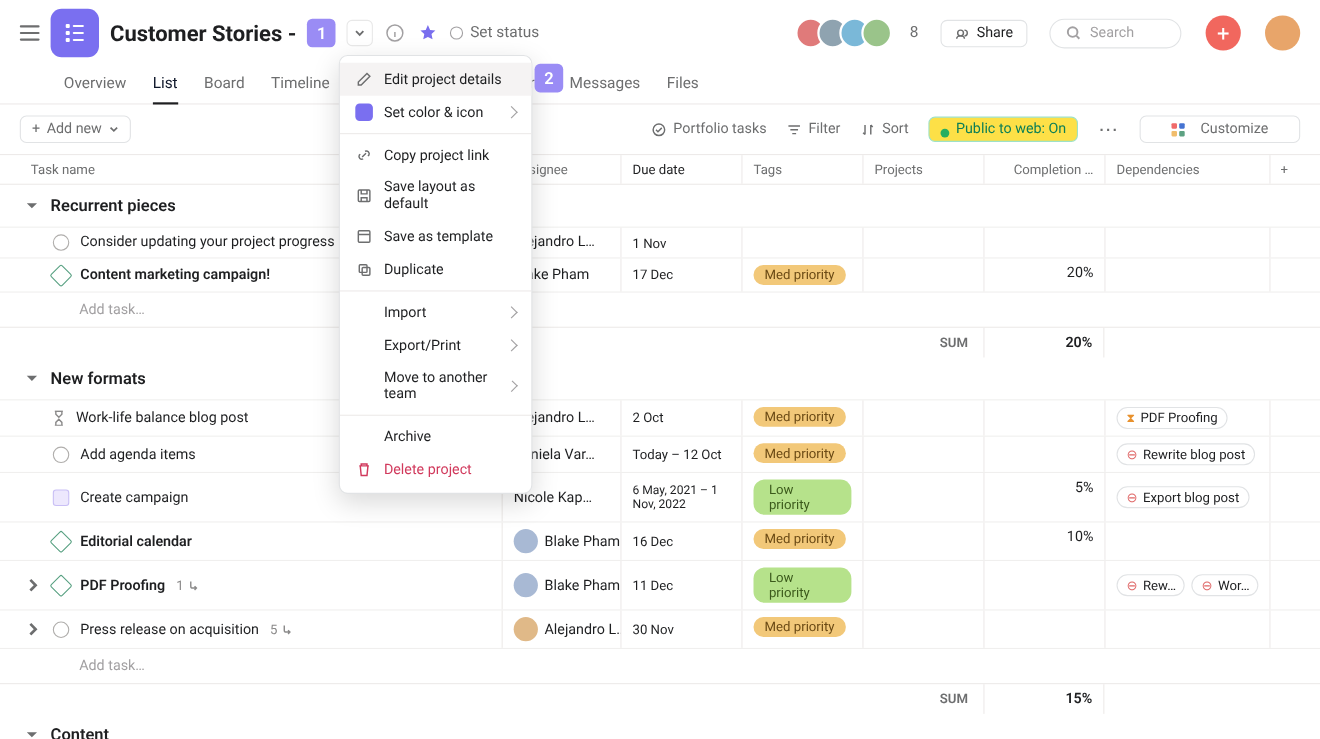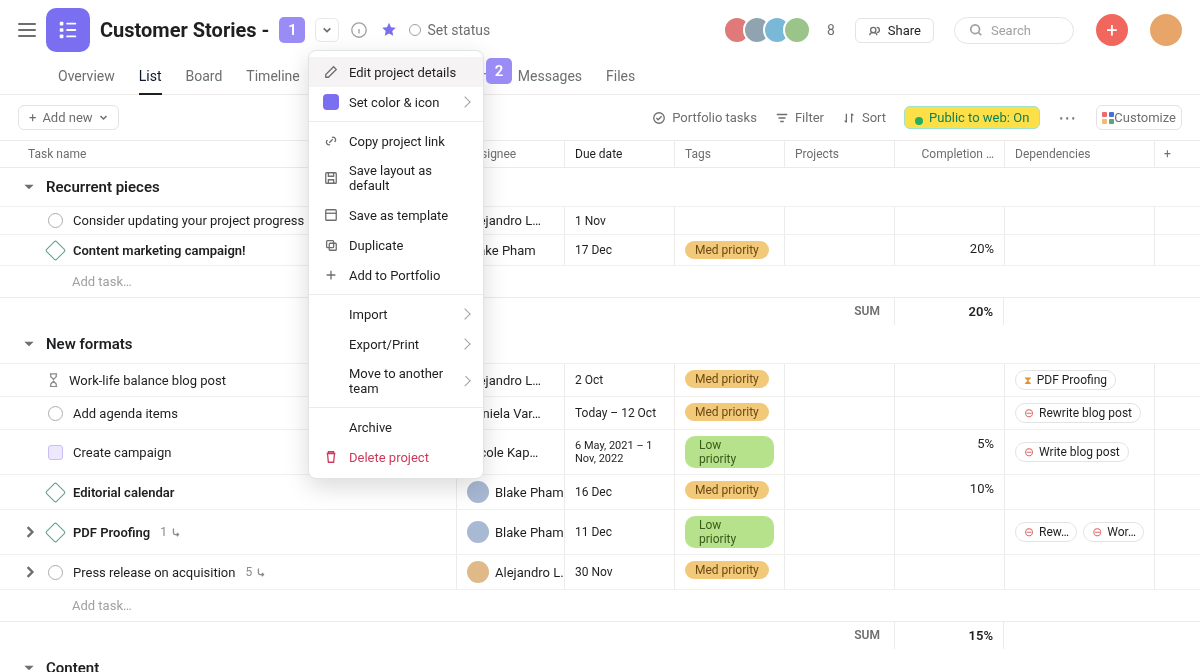--- a/index.html
+++ b/index.html
@@ -36,21 +36,21 @@
 .tab.active{color:#0f172a;font-weight:400}
 .tab.active::after{content:"";position:absolute;left:0;right:0;bottom:-1px;height:2px;background:#1e1f21}
 .toolbar{display:flex;align-items:center;padding:10px 18px;gap:10px;color:#6d6e6f;font-size:13px}
 .addnew{border:1px solid #e1e3e5;border-radius:6px;padding:4px 10px;display:flex;align-items:center;gap:6px;cursor:pointer}
 .tool-right{margin-left:auto;display:flex;align-items:center;gap:18px}
 .tool-item{display:flex;align-items:center;gap:6px;cursor:pointer}
 .tool-item svg{width:14px;height:14px;stroke:currentColor;fill:none;stroke-width:1.5}
 .pubpill{border:1px solid #9ee2c7;background:#fde047;color:#0d7f56;padding:3px 10px;border-radius:6px;display:flex;align-items:flex-end;gap:6px}
 .pubpill .gd{width:8px;height:8px;background:#27ae60;border-radius:50%}
 .more{font-size:18px;letter-spacing:2px;color:#6d6e6f;cursor:pointer}
-.cust{border:1px solid #e1e3e5;border-radius:6px;padding:4px 5px;display:flex;align-items:center;gap:0;cursor:pointer}
+.cust{border:1px solid #e1e3e5;border-radius:6px;padding:4px 28px;display:flex;align-items:center;gap:14px;cursor:pointer}
 .cust .sq{display:grid;grid-template-columns:5px 5px;gap:2px}
 .cust .sq span{width:5px;height:5px;border-radius:1px}
 .cust .sq span:nth-child(1){background:#f06a6a}.cust .sq span:nth-child(2){background:#4573d2}
 .cust .sq span:nth-child(3){background:#f1bd6c}.cust .sq span:nth-child(4){background:#5da283}
 .grid{width:100%}
 .colhdr{display:flex;border-top:1px solid #edeae9;border-bottom:1px solid #edeae9;color:#6d6e6f;font-size:12px}
 .c-name{width:456px;padding:6px 10px 6px 28px}
 .c-asg{width:108px;padding:6px 10px;border-left:1px solid #edeae9}
 .c-due{width:110px;padding:6px 10px;border-left:1px solid #edeae9}
 .c-tags{width:110px;padding:6px 10px;border-left:1px solid #edeae9}
@@ -331,21 +331,21 @@
     <div class="c-asg">
         <span>Nicole Kap…</span>
       </div>
     <div class="c-due" style="font-size:11px;line-height:1.2">6 May, 2021 – 1 Nov, 2022</div>
     <div class="c-tags"><span class="tagpill low">Low priority</span></div>
     <div class="c-proj"></div>
     <div class="c-comp">5%</div>
     <div class="c-deps">
         <span class="depchip">
           <span class="red">⊖</span>
-          <span>Write blog post</span>
+          <span>Export blog post</span>
         </span>
       </div>
       <div class="c-add"></div>
   </div>
   <div class="row">
     <div class="c-name">
         <span class="mile"></span>
         <span class="taskname bold">Editorial calendar</span>
       </div>
     <div class="c-asg">
@@ -479,28 +479,20 @@
     </div>
   <div class="item">
       <span class="di">
         <svg viewBox="0 0 16 16">
           <rect x="3" y="3" width="8" height="8" rx="1"></rect>
           <rect x="6" y="6" width="8" height="8" rx="1"></rect>
         </svg>
       </span>
       <span>Duplicate</span>
     </div>
-  <div class="item">
-      <span class="di">
-        <svg viewBox="0 0 16 16">
-          <path d="M8 3v10M3 8h10"></path>
-        </svg>
-      </span>
-      <span>Add to Portfolio</span>
-    </div>
   <div class="sep"></div>
   <div class="item">
       <span class="di"></span>
       <span>Import</span>
       <span class="chv"></span>
     </div>
   <div class="item">
       <span class="di"></span>
       <span>Export/Print</span>
       <span class="chv"></span>

